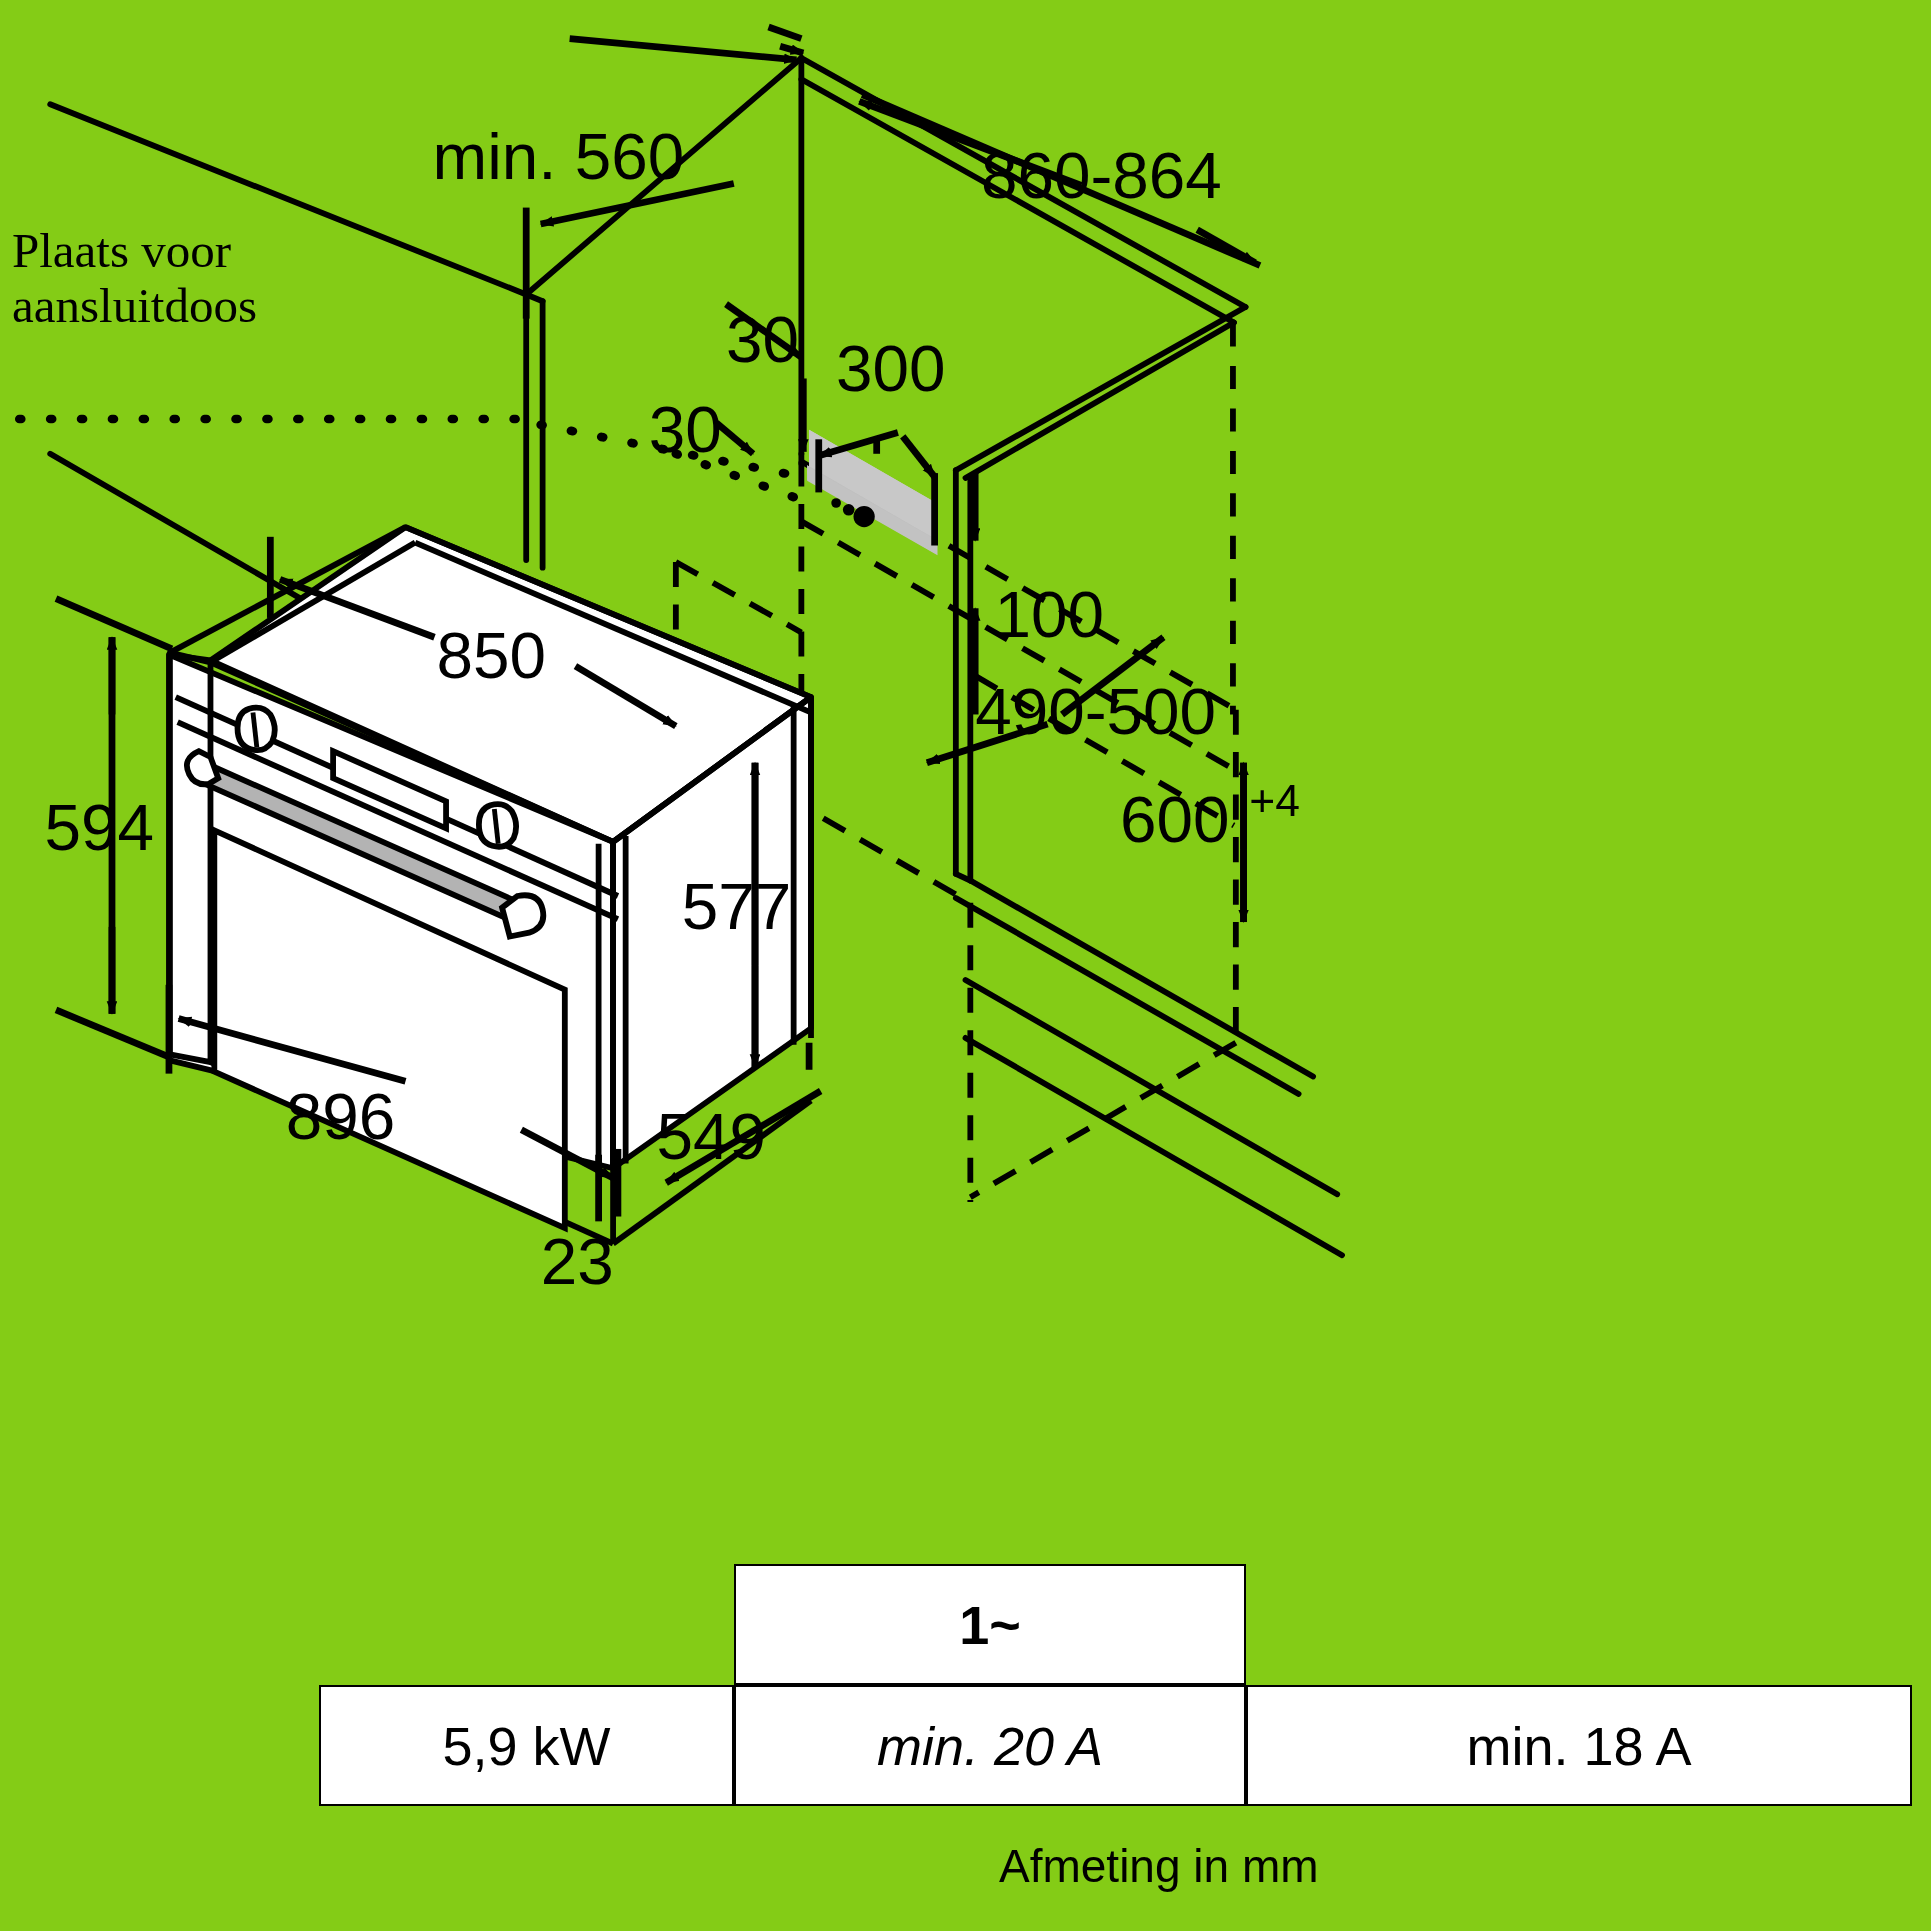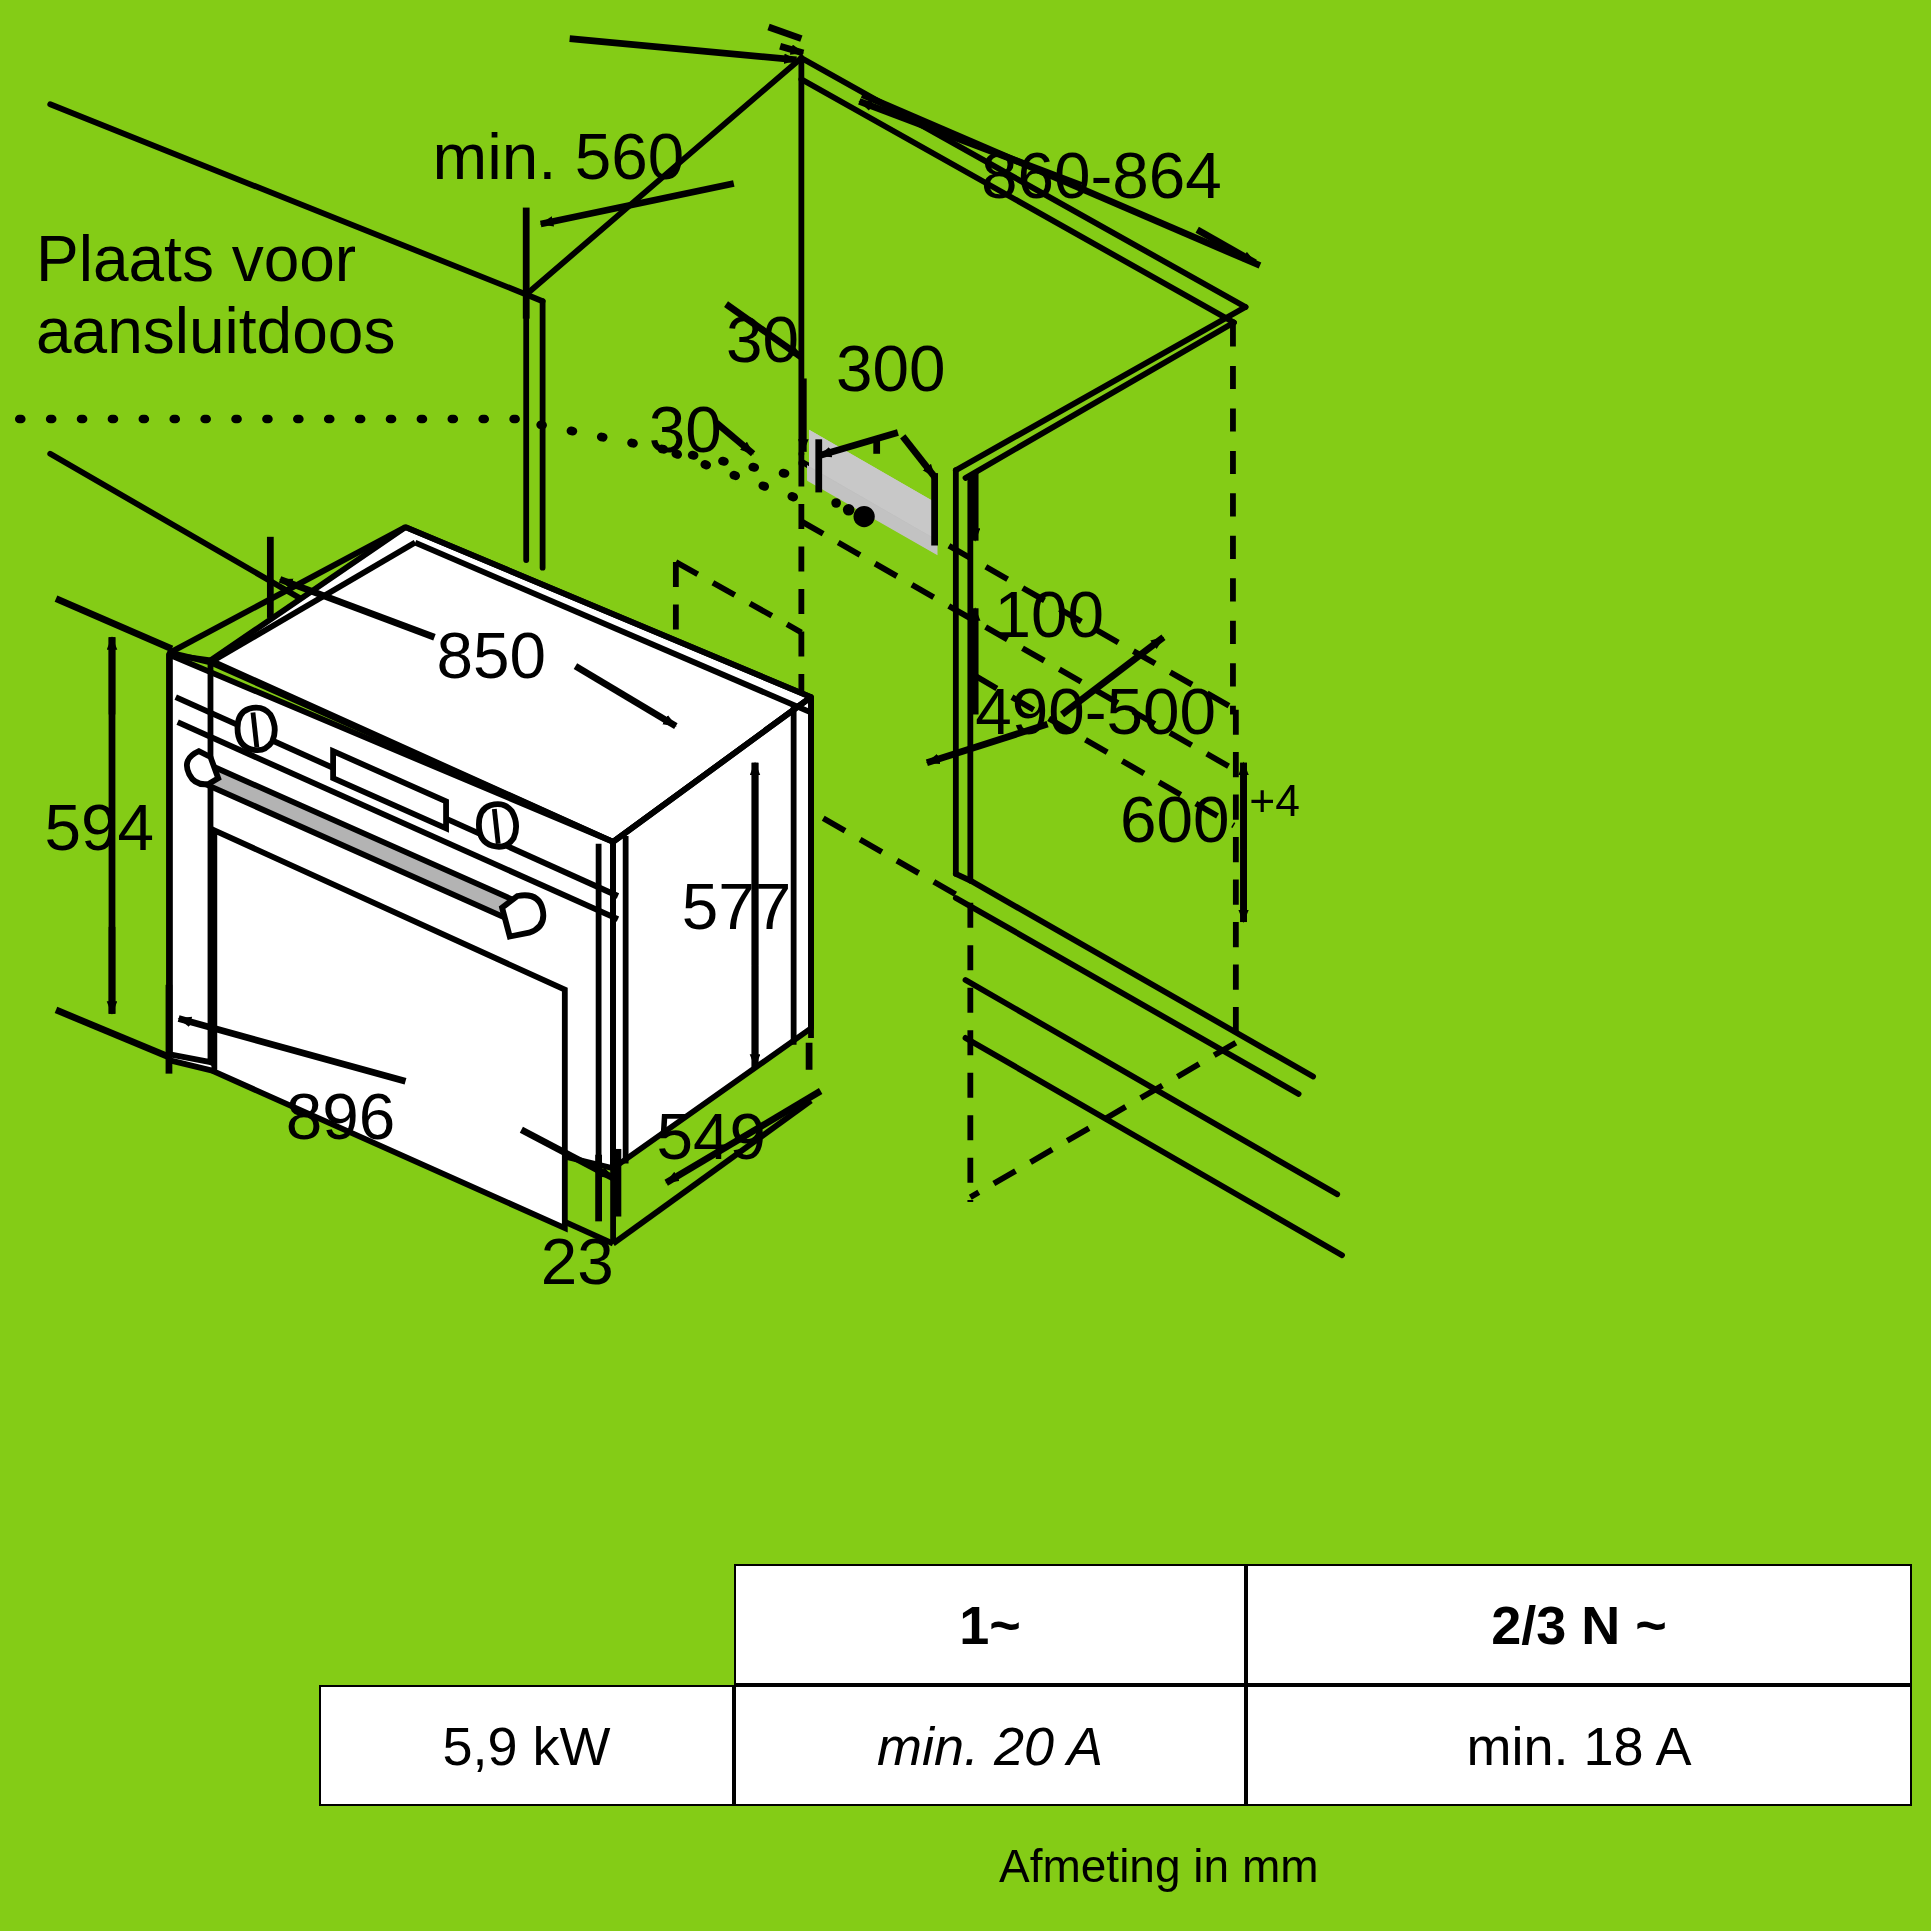--- a/index.html
+++ b/index.html
@@ -242,30 +242,29 @@
       <text class="dimtext" x="1030" y="660" font-size="68">100</text>
       <text class="dimtext" x="1010" y="760" font-size="68">490-500</text>
       <text class="dimtext" x="1160" y="872" font-size="68">600</text>
       <text class="dimtext" x="1294" y="845" font-size="46">+4</text>
       <text class="dimtext" x="296" y="1180" font-size="68">896</text>
       <text class="dimtext" x="680" y="1200" font-size="68">549</text>
       <text class="dimtext" x="560" y="1330" font-size="68">23</text>
     </g>
   </svg>
 
-  <div class="lbl" style="left:36px;top:224px;font-size:64px;">
+  <div class="lbl" style="left:12px;top:224px;font-size:49px;font-family:Liberation Serif, serif;">
     <div>Plaats voor</div>
     <div>aansluitdoos</div>
   </div>
 
   <div class="tbl" style="left:319px;top:1564px;width:1593px;height:241px;">
     <div class="tblcell hdr" style="left:0px;top:87px;width:415px;height:0px;border:none;"></div>
 
     <div class="tblcell hdr" style="left:415px;top:0px;width:512px;height:121px;">1~</div>
-    <div class="tblcell hdr" style="left:927px;top:0px;width:666px;height:121px;">2/3 N ~</div>
 
     <div class="tblcell bdy" style="left:0px;top:121px;width:415px;height:121px;">5,9 kW</div>
     <div class="tblcell bdy" style="left:415px;top:121px;width:512px;height:121px;font-style:italic;">min. 20 A</div>
     <div class="tblcell bdy" style="left:927px;top:121px;width:666px;height:121px;">min. 18 A</div>
   </div>
 
   <div class="footer" style="left:999px;top:1839px;">Afmeting in mm</div>
 
 </div>
 

